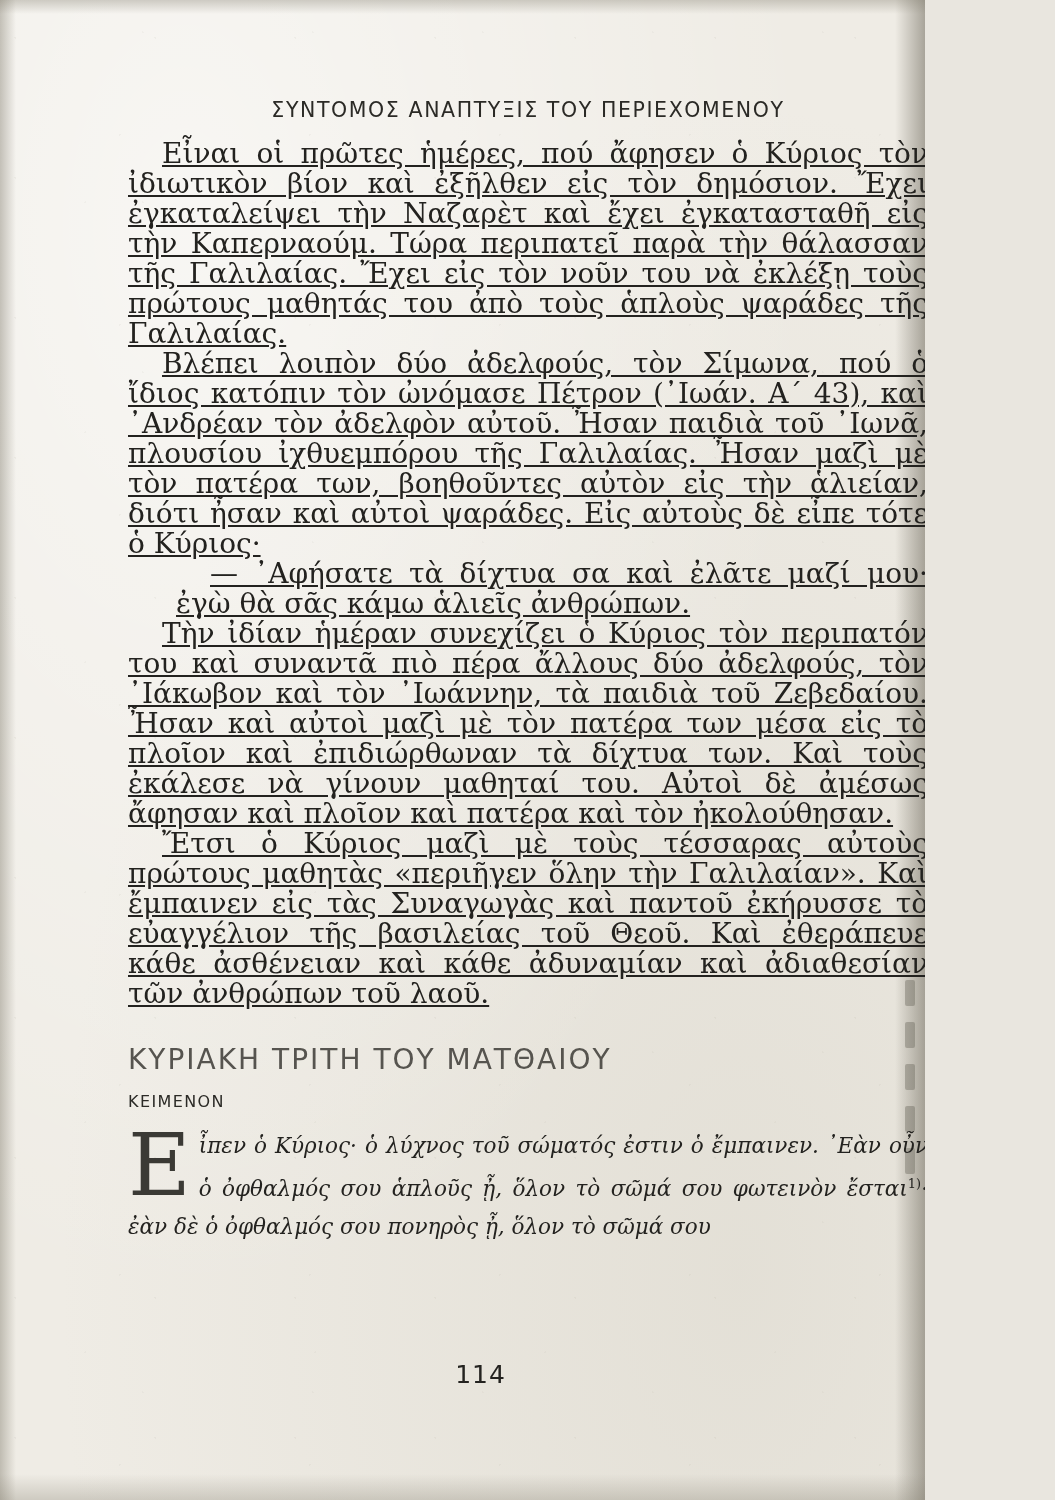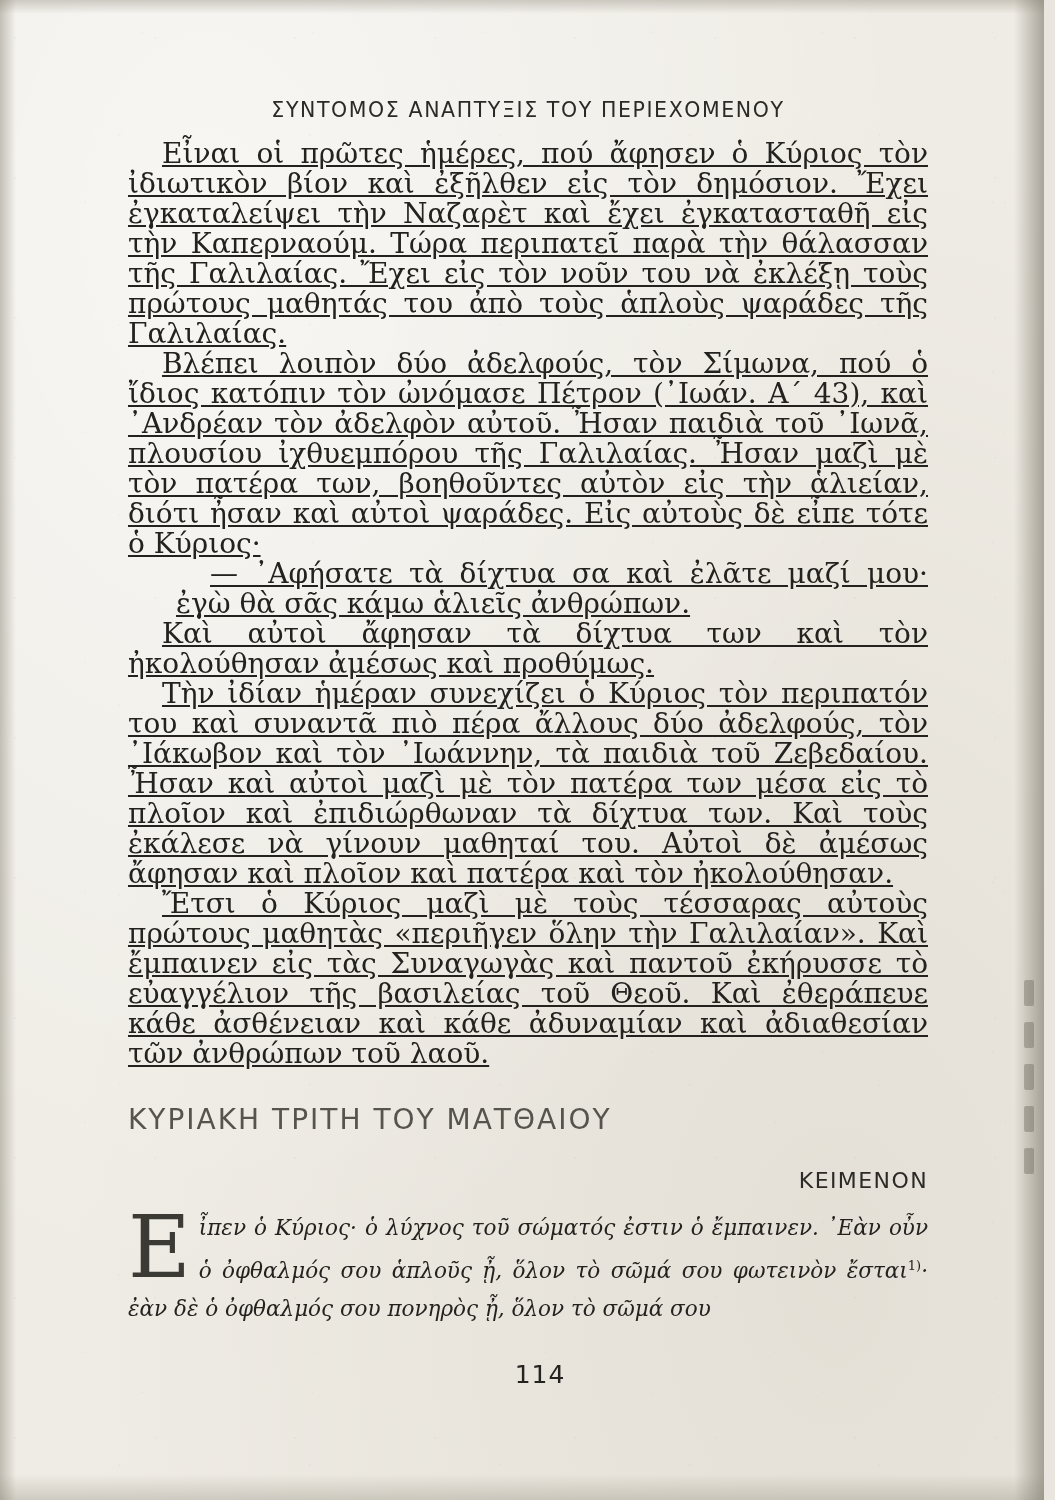--- a/index.html
+++ b/index.html
@@ -8,21 +8,21 @@
     background: #e9e6df;
   }
   body {
     width: 1055px;
     height: 1500px;
     overflow: hidden;
     font-family: "DejaVu Serif", serif;
   }
   .page {
     position: relative;
-    width: 1044px;
+    width: 925px;
     height: 1500px;
     background: #efece5;
     background-image:
       radial-gradient(ellipse at 20% 15%, rgba(255,255,255,0.55), rgba(255,255,255,0) 60%),
       radial-gradient(ellipse at 80% 85%, rgba(200,195,180,0.30), rgba(255,255,255,0) 65%);
     overflow: hidden;
   }
   
   .edge-left {
     position: absolute; left: 0; top: 0; width: 16px; height: 100%;
@@ -100,24 +100,24 @@
   .section-sub {
     margin-top: 12px;
     text-align: center;
     font-family: "DejaVu Sans", sans-serif;
     font-weight: bold;
     font-size: 20px;
     letter-spacing: 0.6px;
     color: #2e2d29;
   }
   .section-label {
-    margin-top: 32px;
-    text-align: right;
-    font-family: "DejaVu Sans", sans-serif;
-    font-size: 22px;
+    margin-top: 16px;
+    text-align: left;
+    font-family: "DejaVu Sans", sans-serif;
+    font-size: 16px;
     letter-spacing: 1.4px;
     color: #2b2a26;
   }
 
   .scripture {
     position: relative;
     margin-top: 16px;
     font-family: "DejaVu Serif", serif;
     font-style: italic;
     font-size: 21.5px;
@@ -185,21 +185,20 @@
   </div>
 
   <div class="content">
 
     <div class="running-head">ΣΥΝΤΟΜΟΣ ΑΝΑΠΤΥΞΙΣ ΤΟΥ ΠΕΡΙΕΧΟΜΕΝΟΥ</div>
 
     <div class="body-text">
       <p>Εἶναι οἱ πρῶτες ἡμέρες, πού ἄφησεν ὁ Κύριος τὸν ἰδιωτικὸν βίον καὶ ἐξῆλθεν εἰς τὸν δημόσιον. Ἔχει ἐγκαταλείψει τὴν Ναζαρὲτ καὶ ἔχει ἐγκατασταθῆ εἰς τὴν Καπερναούμ. Τώρα περιπατεῖ παρὰ τὴν θάλασσαν τῆς Γαλιλαίας. Ἔχει εἰς τὸν νοῦν του νὰ ἐκλέξῃ τοὺς πρώτους μαθητάς του ἀπὸ τοὺς ἁπλοὺς ψαράδες τῆς Γαλιλαίας.</p>
       <p>Βλέπει λοιπὸν δύο ἀδελφούς, τὸν Σίμωνα, πού ὁ ἴδιος κατόπιν τὸν ὠνόμασε Πέτρον (᾽Ιωάν. Α΄ 43), καὶ ᾽Ανδρέαν τὸν ἀδελφὸν αὐτοῦ. Ἦσαν παιδιὰ τοῦ ᾽Ιωνᾶ, πλουσίου ἰχθυεμπόρου τῆς Γαλιλαίας. Ἦσαν μαζὶ μὲ τὸν πατέρα των, βοηθοῦντες αὐτὸν εἰς τὴν ἁλιείαν, διότι ἦσαν καὶ αὐτοὶ ψαράδες. Εἰς αὐτοὺς δὲ εἶπε τότε ὁ Κύριος·</p>
       <p class="dash-start">— ᾽Αφήσατε τὰ δίχτυα σα   καὶ ἐλᾶτε μαζί μου· ἐγὼ θὰ σᾶς κάμω ἁλιεῖς ἀνθρώπων.</p>
-      <p>Καὶ αὐτοὶ ἄφησαν τὰ δίχτυα των καὶ τὸν ἠκολούθησαν ἀμέσως καὶ προθύμως.</p>
       <p>Τὴν ἰδίαν ἡμέραν συνεχίζει ὁ Κύριος τὸν περιπατόν του καὶ συναντᾶ πιὸ πέρα ἄλλους δύο ἀδελφούς, τὸν ᾽Ιάκωβον καὶ τὸν ᾽Ιωάννην, τὰ παιδιὰ τοῦ Ζεβεδαίου. Ἦσαν καὶ αὐτοὶ μαζὶ μὲ τὸν πατέρα των μέσα εἰς τὸ πλοῖον καὶ ἐπιδιώρθωναν τὰ δίχτυα των. Καὶ τοὺς ἐκάλεσε νὰ γίνουν μαθηταί του. Αὐτοὶ δὲ ἀμέσως ἄφησαν καὶ πλοῖον καὶ πατέρα καὶ τὸν ἠκολούθησαν.</p>
       <p>Ἔτσι ὁ Κύριος μαζὶ μὲ τοὺς τέσσαρας αὐτοὺς πρώτους μαθητὰς «περιῆγεν ὅλην τὴν Γαλιλαίαν». Καὶ ἔμπαινεν εἰς τὰς Συναγωγὰς καὶ παντοῦ ἐκήρυσσε τὸ εὐαγγέλιον τῆς βασιλείας τοῦ Θεοῦ. Καὶ ἐθεράπευε κάθε ἀσθένειαν καὶ κάθε ἀδυναμίαν καὶ ἀδιαθεσίαν τῶν ἀνθρώπων τοῦ λαοῦ.</p>
     </div>
 
     <div class="section-title">ΚΥΡΙΑΚΗ ΤΡΙΤΗ ΤΟΥ ΜΑΤΘΑΙΟΥ</div>
 
 
     <div class="section-label">ΚΕΙΜΕΝΟΝ</div>
 
     <div class="scripture">

